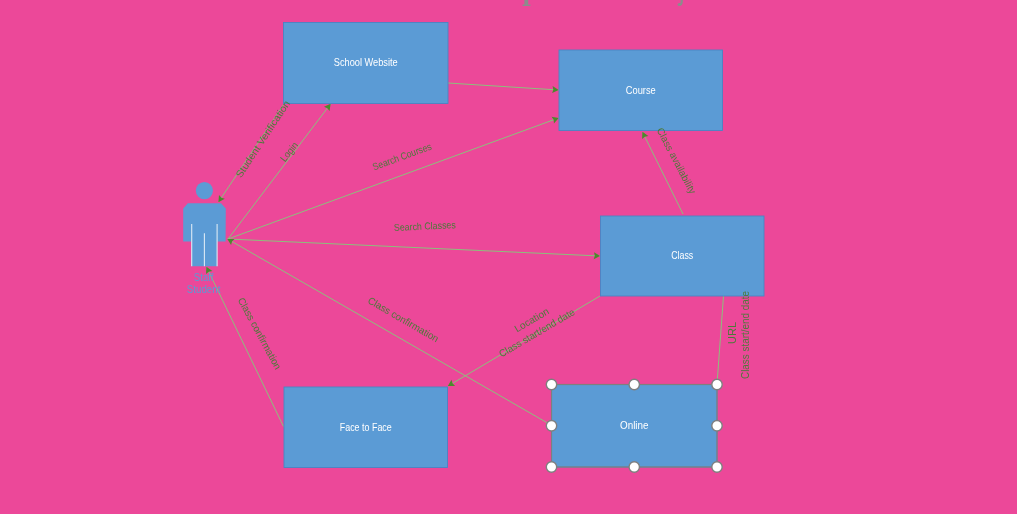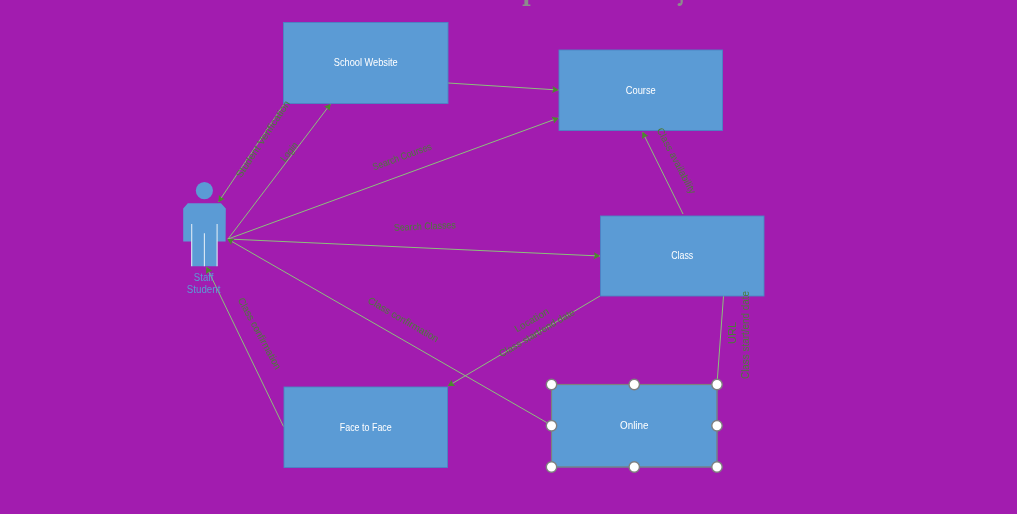--- a/index.html
+++ b/index.html
@@ -1,17 +1,17 @@
 <!DOCTYPE html>
 <html><head>
 <meta charset="utf-8">
 <style>
   html,body{margin:0;padding:0;background:#ffffff;}
   body{width:1017px;height:514px;overflow:hidden;font-family:"Liberation Sans",sans-serif;}
-  #canvas{position:relative;width:1017px;height:514px;background:#a21caf;}
+  #canvas{position:relative;width:1017px;height:514px;background:#ec4899;}
   text{opacity:0.999;}
   #diagram{position:absolute;left:0;top:0;}
   .box-fill{fill:#5B9BD5;stroke:#4A85C4;stroke-width:0.9;}
   .box-text{fill:#FFFFFF;font-family:"Liberation Sans",sans-serif;font-size:11px;text-anchor:middle;dominant-baseline:middle;}
   .edge{stroke:#8CC07C;stroke-width:1;fill:none;}
   .edge-label{fill:#4C7A3A;font-family:"Liberation Sans",sans-serif;font-size:10px;}
   .actor{fill:#5B9BD5;}
   .actor-label{fill:#5B9BD5;font-family:"Liberation Sans",sans-serif;font-size:10px;text-anchor:middle;}
   .handle{fill:#FFFFFF;stroke:#7F7F7F;stroke-width:1.4;}
   .sel-border{stroke:#7F7F7F;stroke-width:1.2;fill:none;}

